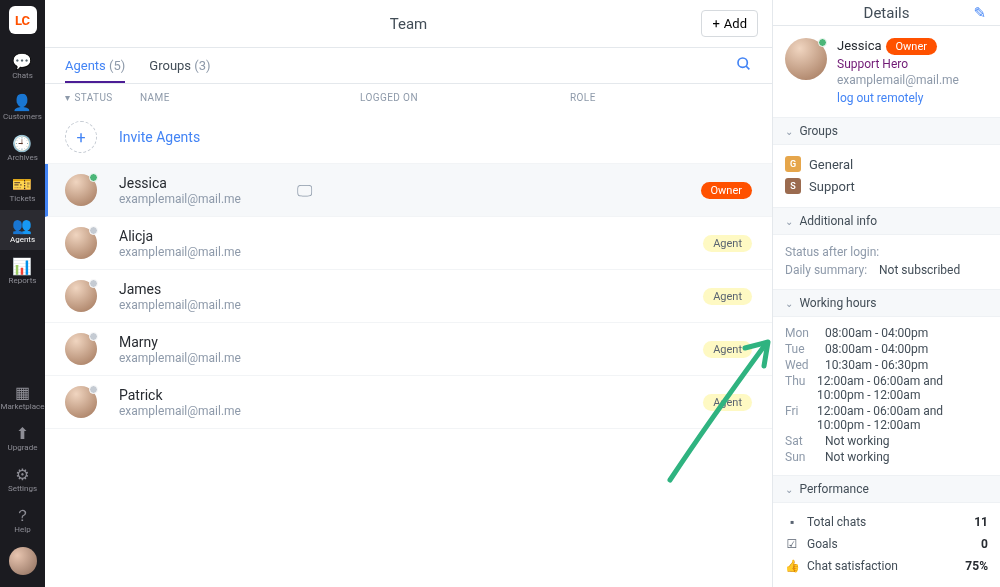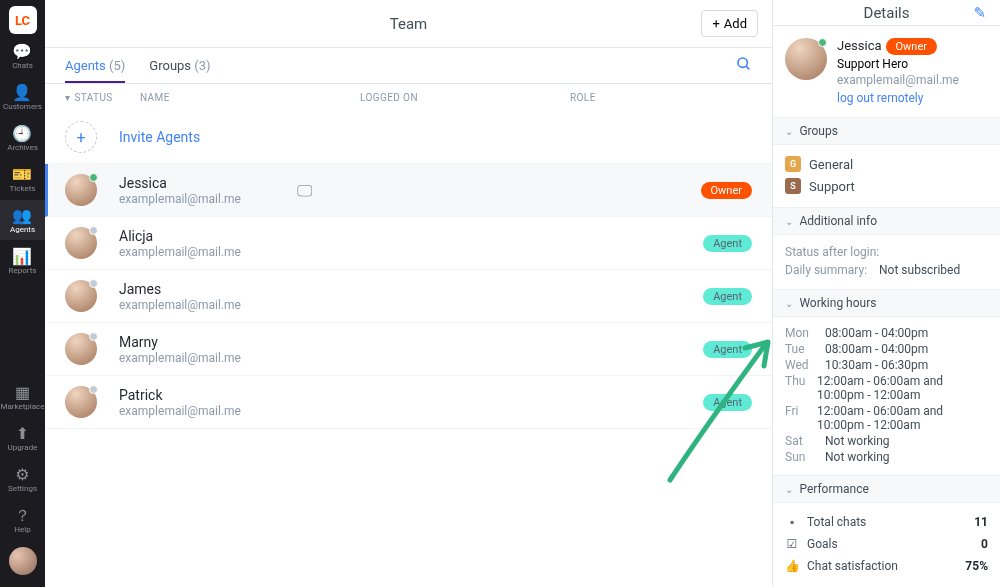--- a/index.html
+++ b/index.html
@@ -1,18 +1,18 @@
 <!DOCTYPE html>
 <html><head>
 <meta charset="utf-8">
 <style>
 * { margin:0; padding:0; box-sizing:border-box; font-family:-apple-system,BlinkMacSystemFont,"Segoe UI",Roboto,sans-serif; }
 body { width:1000px; height:587px; display:flex; background:#fff; overflow:hidden; font-size:13px; color:#424d57; }
 .leftbar { width:45px; background:#1b1b20; display:flex; flex-direction:column; align-items:center; padding-top:6px; }
-.logo { width:28px; height:28px; background:#fff; border-radius:6px; display:flex; align-items:center; justify-content:center; font-weight:700; color:#ff5100; font-size:13px; margin-bottom:2px; }
+.logo { width:28px; height:28px; background:#fff; border-radius:6px; display:flex; align-items:center; justify-content:center; font-weight:700; color:#ff5100; font-size:13px; margin-bottom:12px; }
 .nav { display:flex; flex-direction:column; align-items:center; gap:1px; }
 .nav-item { width:45px; height:40px; display:flex; flex-direction:column; align-items:center; justify-content:center; color:#8d8d95; cursor:pointer; }
 .nav-item.active { color:#fff; background:#2b2b31; }
 .nav-item .ic { font-size:16px; height:18px; }
 .nav-item .lbl { font-size:8px; margin-top:1px; }
 .nav-item.avatar { margin-top:auto; margin-bottom:6px; }
 .nav-item.avatar .avimg { width:28px; height:28px; border-radius:50%; background:radial-gradient(circle at 30% 30%,#e8c5b0,#8b6b5a); }
 .nav-spacer { flex:1; }
 .main { flex:1; min-width:0; display:flex; flex-direction:column; border-right:1px solid #e4e8ec; }
 .mainhdr { height:48px; border-bottom:1px solid #e4e8ec; display:flex; align-items:center; justify-content:center; position:relative; }
@@ -38,31 +38,31 @@
 .dot { position:absolute; top:-1px; right:-1px; width:9px; height:9px; border-radius:50%; border:1.5px solid #fff; }
 .dot.on { background:#4bb678; }
 .dot.off { background:#c5cbd3; }
 .nm { margin-left:22px; width:178px; }
 .nm .n { font-size:14px; color:#272b31; }
 .nm .e { font-size:12px; color:#8e9aaa; margin-top:1px; }
 .logcol { width:210px; color:#8e9aaa; font-size:16px; }
 .rolecol { margin-left:auto; }
 .badge { display:inline-block; padding:2px 10px; border-radius:10px; font-size:11px; }
 .badge.owner { background:#ff5100; color:#fff; }
-.badge.agent { background:#5eead4; color:#5a6472; }
+.badge.agent { background:#fef9c3; color:#5a6472; }
 .det { width:227px; display:flex; flex-direction:column; overflow:auto; font-size:12px; }
 .dethdr { height:48px; display:flex; align-items:center; justify-content:center; position:relative; border-bottom:1px solid #e4e8ec; }
 .dethdr h2 { font-size:15px; font-weight:400; }
 .editic { position:absolute; right:14px; color:#4384f5; cursor:pointer; font-size:15px; }
 .profile { display:flex; padding:12px; gap:10px; }
 .profile .bigav { position:relative; width:42px; height:42px; }
 .profile .bigav .av { width:42px; height:42px; }
 .profile .info { font-size:12px; }
 .profile .pname { font-size:13px; color:#272b31; display:inline-block; margin-right:4px; }
-.profile .role { font-size:12px; color:#000000; margin-top:2px; }
+.profile .role { font-size:12px; color:#701a75; margin-top:2px; }
 .profile .email { font-size:12px; color:#8e9aaa; margin-top:2px; }
 .profile .logout { font-size:12px; color:#4384f5; margin-top:4px; cursor:pointer; }
 .section { }
 .sechdr { background:#f6f8fa; padding:6px 12px; display:flex; align-items:center; gap:6px; font-size:12px; color:#424d57; cursor:pointer; border-top:1px solid #eef1f4; border-bottom:1px solid #eef1f4; }
 .chev { color:#8e9aaa; font-size:10px; }
 .secbody { padding:8px 12px 10px 12px; }
 .grpitem { display:flex; align-items:center; gap:8px; padding:3px 0; font-size:13px; }
 .grpic { width:16px; height:16px; border-radius:3px; display:inline-flex; align-items:center; justify-content:center; color:#fff; font-size:9px; font-weight:600; }
 .grpic.g { background:#e6a64b; } .grpic.s { background:#9b6b4f; }
 .kv { display:flex; gap:12px; padding:2px 0; font-size:12px; }

